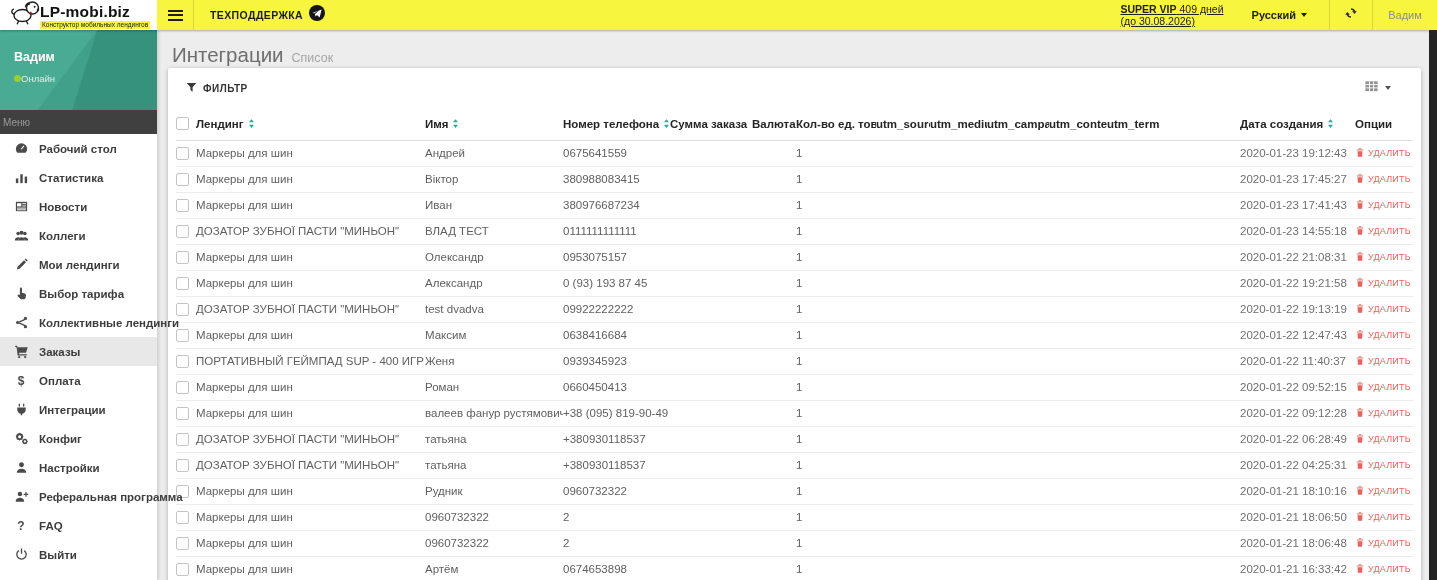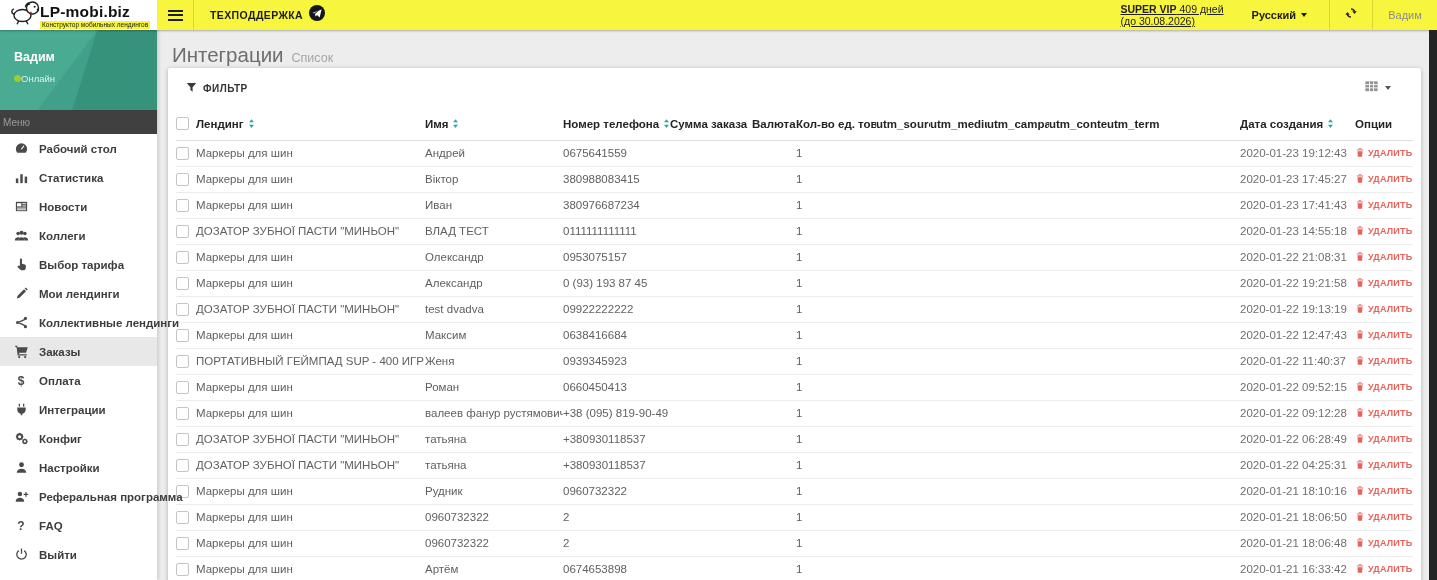--- a/index.html
+++ b/index.html
@@ -61,21 +61,21 @@
   table { width:1237px; margin:0 8px; border-collapse:collapse; table-layout:fixed; }
   th { text-align:left; font-size:11.5px; font-weight:bold; color:#252525; height:32px;
        border-bottom:1px solid #dedede; white-space:nowrap; overflow:hidden; }
   th.sortable { cursor:pointer; }
   th .sort { margin-left:4px; vertical-align:-1px; }
   td { height:26px; font-size:11.5px; color:#5f5f5f; border-bottom:1px solid #ececec;
        white-space:nowrap; overflow:hidden; vertical-align:middle; }
   td.date { color:#6f6f6f; }
   .checkbox { width:13px; height:13px; border:1px solid #c4c4c4; border-radius:2px; background:#fff; cursor:pointer; }
   .delete-btn { display:inline-flex; align-items:center; gap:3px; color:#e8635a; font-size:9px;
-                font-weight:bold; letter-spacing:.2px; cursor:pointer; background:none; border:none;
+                font-weight:normal; letter-spacing:.2px; cursor:pointer; background:none; border:none;
                 font-family:"Liberation Sans", sans-serif; }
   .delete-btn svg { flex:none; }
 
   .scrollbar { position:absolute; right:0; top:30px; bottom:0; width:8px; background:#242424; z-index:40; cursor:pointer; }
 </style>
 </head>
 <body>
 
 <div id="app">
 
@@ -191,32 +191,32 @@
               <path d="M1 12.7c0-1.8 1.6-2.9 3.4-2.9.7 0 1.4.2 2 .5-1 .7-1.6 1.6-1.6 2.7v.3H1z"></path>
               <path d="M15 12.7c0-1.8-1.6-2.9-3.4-2.9-.7 0-1.4.2-2 .5 1 .7 1.6 1.6 1.6 2.7v.3H15z"></path>
               <path d="M4.8 13.3v-.3c0-1.9 1.6-3.1 3.2-3.1s3.2 1.2 3.2 3.1v.3z"></path>
             </svg>
           </span>
           <span class="mi-label">Коллеги</span>
         </div>
         <div class="menu-item">
           <span class="mi-icon">
             <svg width="15" height="15" viewBox="0 0 16 16" fill="currentColor">
+              <path d="M3 13.2l.8-2.9 6.9-6.9 2.1 2.1-6.9 6.9zM11.4 2.7l1.2-1.2 2.1 2.1-1.2 1.2z"></path>
+            </svg>
+          </span>
+          <span class="mi-label">Мои лендинги</span>
+        </div>
+        <div class="menu-item">
+          <span class="mi-icon">
+            <svg width="15" height="15" viewBox="0 0 16 16" fill="currentColor">
               <path d="M6.3 2.9c0-.7.5-1.2 1.1-1.2s1.1.5 1.1 1.2v4.2l3 .9c.8.3 1.3 1.1 1.2 1.9l-.3 2.4c-.1 1-.9 1.7-1.9 1.7H7.9c-.5 0-1.1-.2-1.4-.6l-3-3 .9-.9c.3-.3.8-.4 1.2-.2l.7.4z"></path>
             </svg>
           </span>
           <span class="mi-label">Выбор тарифа</span>
-        </div>
-        <div class="menu-item">
-          <span class="mi-icon">
-            <svg width="15" height="15" viewBox="0 0 16 16" fill="currentColor">
-              <path d="M3 13.2l.8-2.9 6.9-6.9 2.1 2.1-6.9 6.9zM11.4 2.7l1.2-1.2 2.1 2.1-1.2 1.2z"></path>
-            </svg>
-          </span>
-          <span class="mi-label">Мои лендинги</span>
         </div>
         <div class="menu-item">
           <span class="mi-icon">
             <svg width="15" height="15" viewBox="0 0 16 16" fill="currentColor">
               <circle cx="12.2" cy="3.6" r="1.7"></circle>
               <circle cx="3.8" cy="8" r="1.7"></circle>
               <circle cx="12.2" cy="12.4" r="1.7"></circle>
               <path d="M4.4 7.2l7-3.2.6 1.3-7 3.2zM4.4 8.8l7 3.2.6-1.3-7-3.2z"></path>
             </svg>
           </span>

